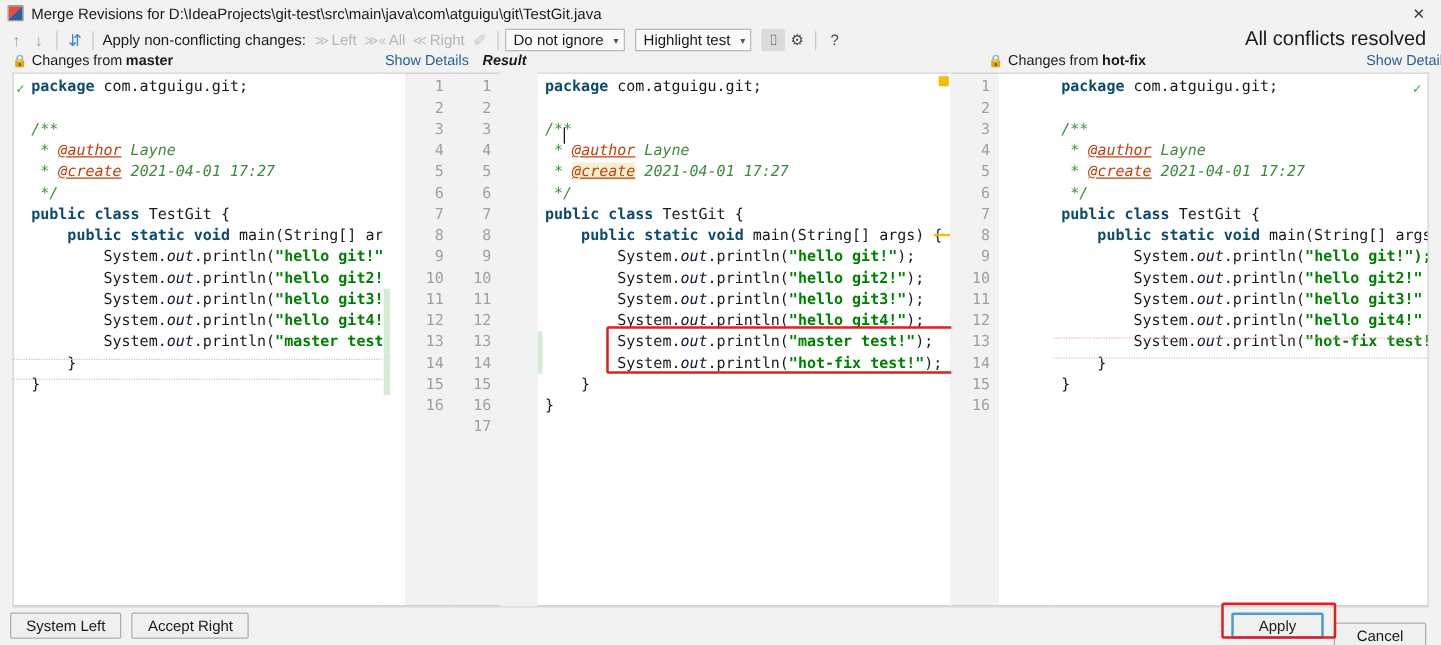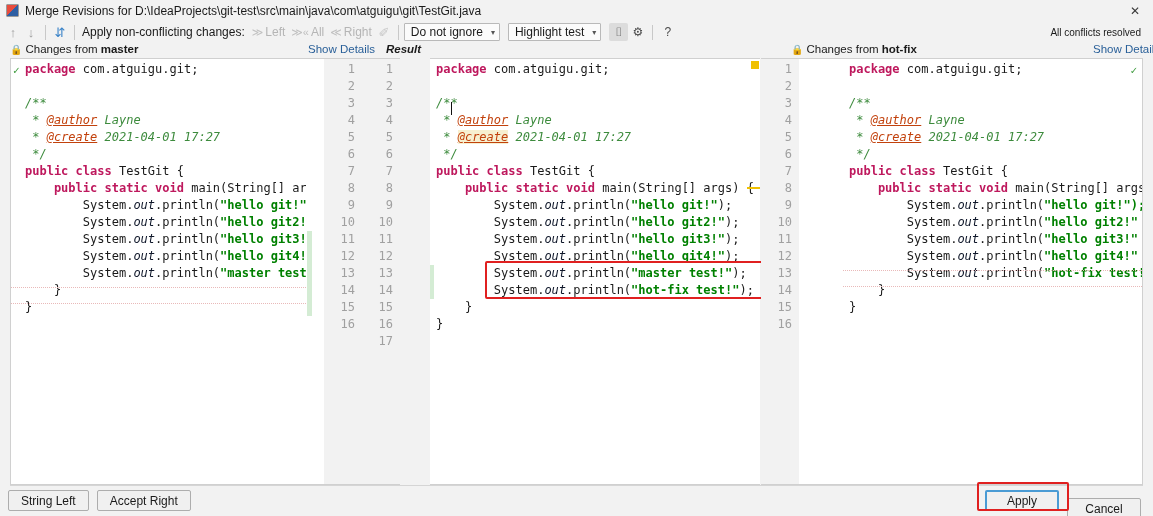--- a/index.html
+++ b/index.html
@@ -98,21 +98,21 @@
     white-space: nowrap;
     cursor: default;
   }
   .combo .caret {
     margin-left: 8px;
     font-size: 8px;
     color: #555;
   }
   .tb-right {
     margin-left: auto;
-    font-size: 10px;
+    font-size: 16px;
     color: #1a1a1a;
     padding-right: 6px;
     white-space: nowrap;
   }
   .icon-btn {
     width: 19px; height: 18px;
     display: flex; align-items: center; justify-content: center;
     color: #4a4a4a;
     font-size: 12px;
     flex: none;
@@ -179,21 +179,21 @@
   .div-r { left: 799px; width: 44px; }
 
   .codeblock {
     padding-top: 2px;
     white-space: pre;
   }
   .codeline { height: 17px; white-space: pre; position: relative; }
   .gline { height: 17px; padding-right: 7px; }
 
   
-  .kw   { color: #be185d; font-weight: bold; }
+  .kw   { color: #0c4a6e; font-weight: bold; }
   .str  { color: #008000; font-weight: bold; }
   .cmt  { color: #3d8b3d; font-style: italic; }
   .tag  { color: #c2410c; font-style: italic; text-decoration: underline; font-weight: normal; }
   .fld  { color: #0f172a; font-style: italic; }
   .pln  { color: #1a1a1a; }
   .hl-yellow { background: #f7f0d0; }
 
   
   .code-offset { padding-left: 14px; }
 
@@ -407,20 +407,20 @@
   <div class="pane pane-right">
     <div class="codeblock" style="padding-left:6px;" id="right-code"><div class="codeline"><span class="kw">package </span><span class="pln">com.atguigu.git;</span></div><div class="codeline">&nbsp;</div><div class="codeline"><span class="cmt">/**</span></div><div class="codeline"><span class="cmt"> * </span><span class="tag">@author</span><span class="cmt"> Layne</span></div><div class="codeline"><span class="cmt"> * </span><span class="tag">@create</span><span class="cmt"> 2021-04-01 17:27</span></div><div class="codeline"><span class="cmt"> */</span></div><div class="codeline"><span class="kw">public class </span><span class="pln">TestGit {</span></div><div class="codeline"><span class="kw">    public static void </span><span class="pln">main(String[] args</span></div><div class="codeline"><span class="pln">        System.</span><span class="fld">out</span><span class="pln">.println(</span><span class="str">"hello git!");</span></div><div class="codeline"><span class="pln">        System.</span><span class="fld">out</span><span class="pln">.println(</span><span class="str">"hello git2!"</span></div><div class="codeline"><span class="pln">        System.</span><span class="fld">out</span><span class="pln">.println(</span><span class="str">"hello git3!"</span></div><div class="codeline"><span class="pln">        System.</span><span class="fld">out</span><span class="pln">.println(</span><span class="str">"hello git4!"</span></div><div class="codeline"><span class="pln">        System.</span><span class="fld">out</span><span class="pln">.println(</span><span class="str">"hot-fix test!</span></div><div class="codeline"><span class="pln">    }</span></div><div class="codeline"><span class="pln">}</span></div></div>
     <div style="position:absolute;right:5px;top:3px;" class="check-green">✓</div>
     <div class="mark-row dotted-top" style="top:211px;"></div>
     <div class="mark-row dotted-bot" style="top:211px;"></div>
   </div>
 </div>
 
 <div class="bottombar">
   <div class="sep-line"></div>
-  <div class="btn">String Left</div>
+  <div class="btn">System Left</div>
   <div class="btn">Accept Right</div>
   <div class="bottom-right">
     <div class="redbox" style="left:-8px;top:0px;width:92px;height:29px;"></div>
     <div class="btn primary">Apply</div>
     <div class="btn" style="margin-right:0;margin-top:16px;">Cancel</div>
   </div>
 </div>
 
 </body></html>

